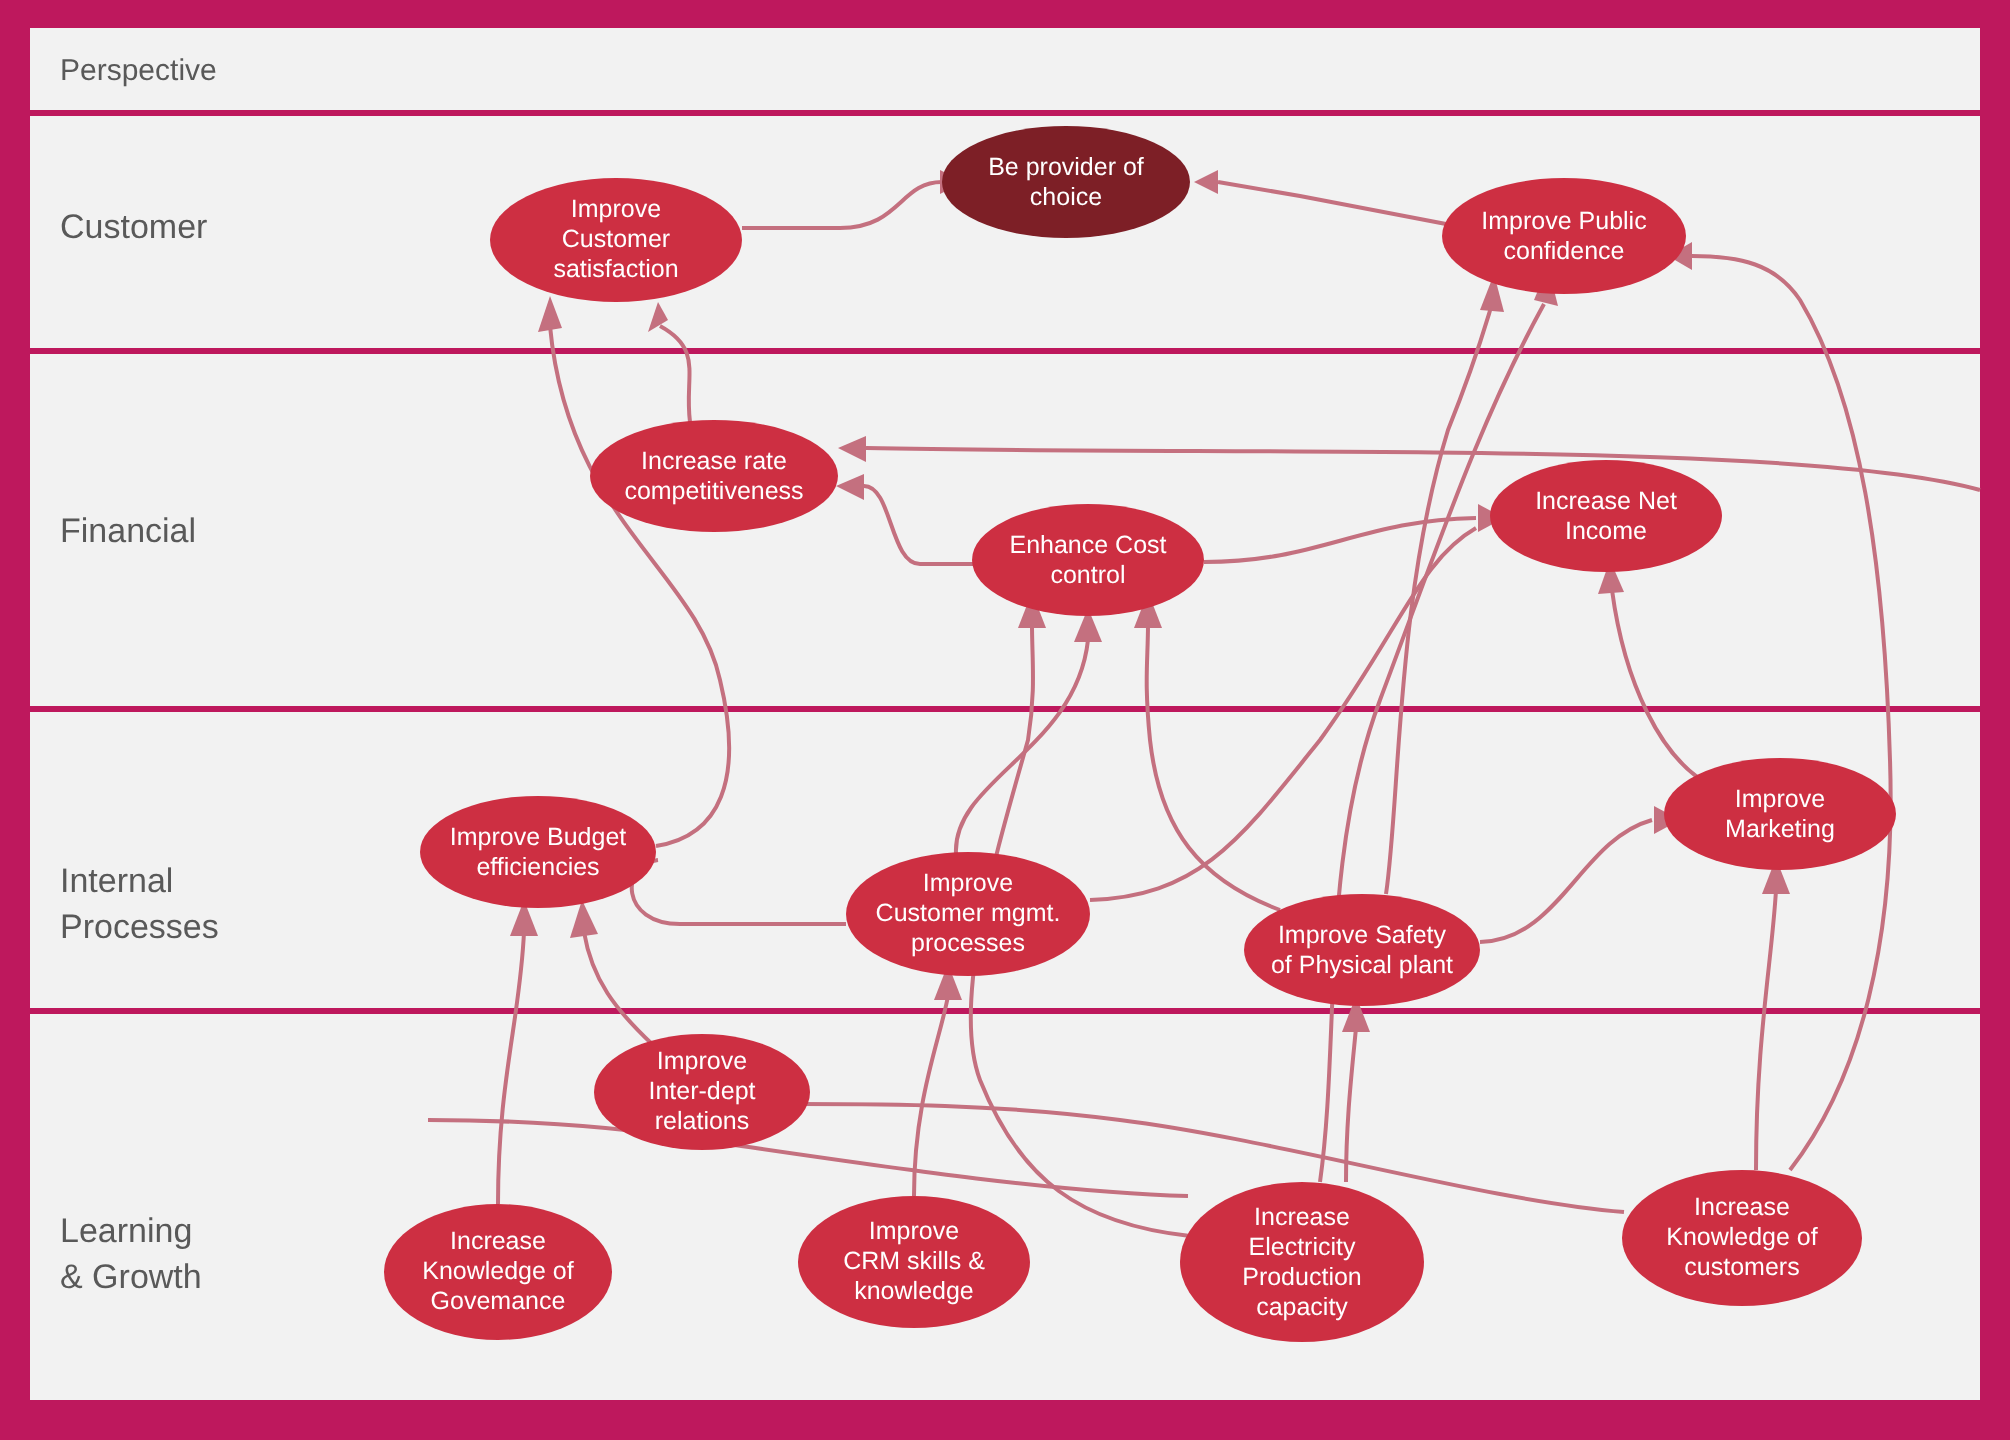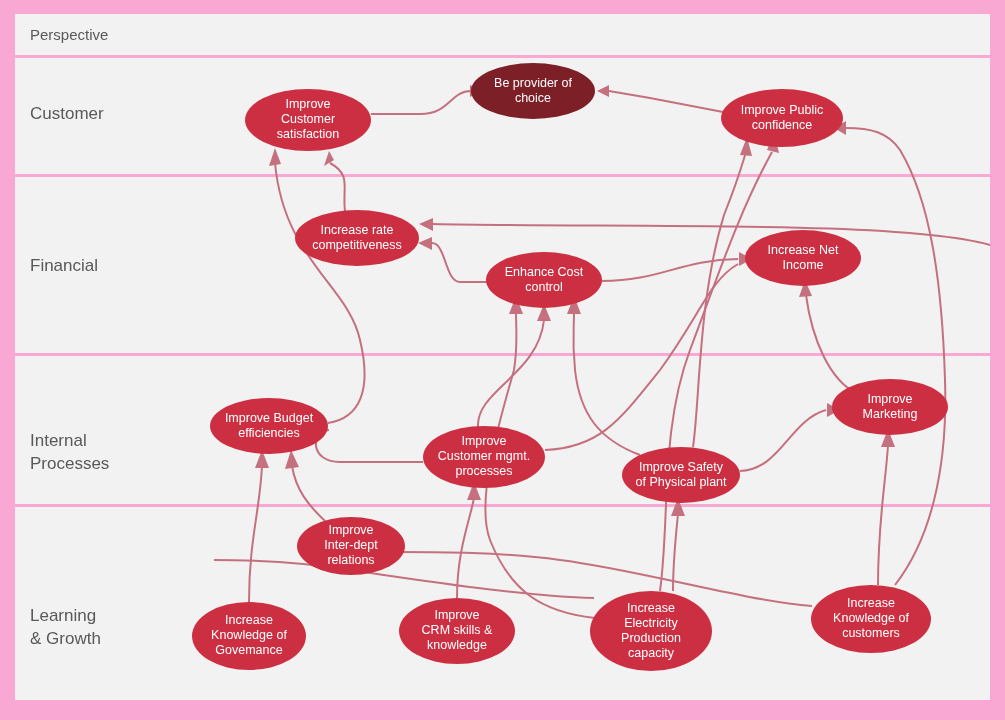--- a/index.html
+++ b/index.html
@@ -8,21 +8,21 @@
     padding: 0;
     background: #ffffff;
   }
   body {
     font-family: "Liberation Sans", sans-serif;
   }
   #canvas {
     position: relative;
     width: 1005px;
     height: 720px;
-    background: #f9a8d4;
+    background: #be185d;
     overflow: hidden;
   }
   #map-svg {
     position: absolute;
     left: 0;
     top: 0;
     width: 1005px;
     height: 720px;
   }
   .band-rect {

